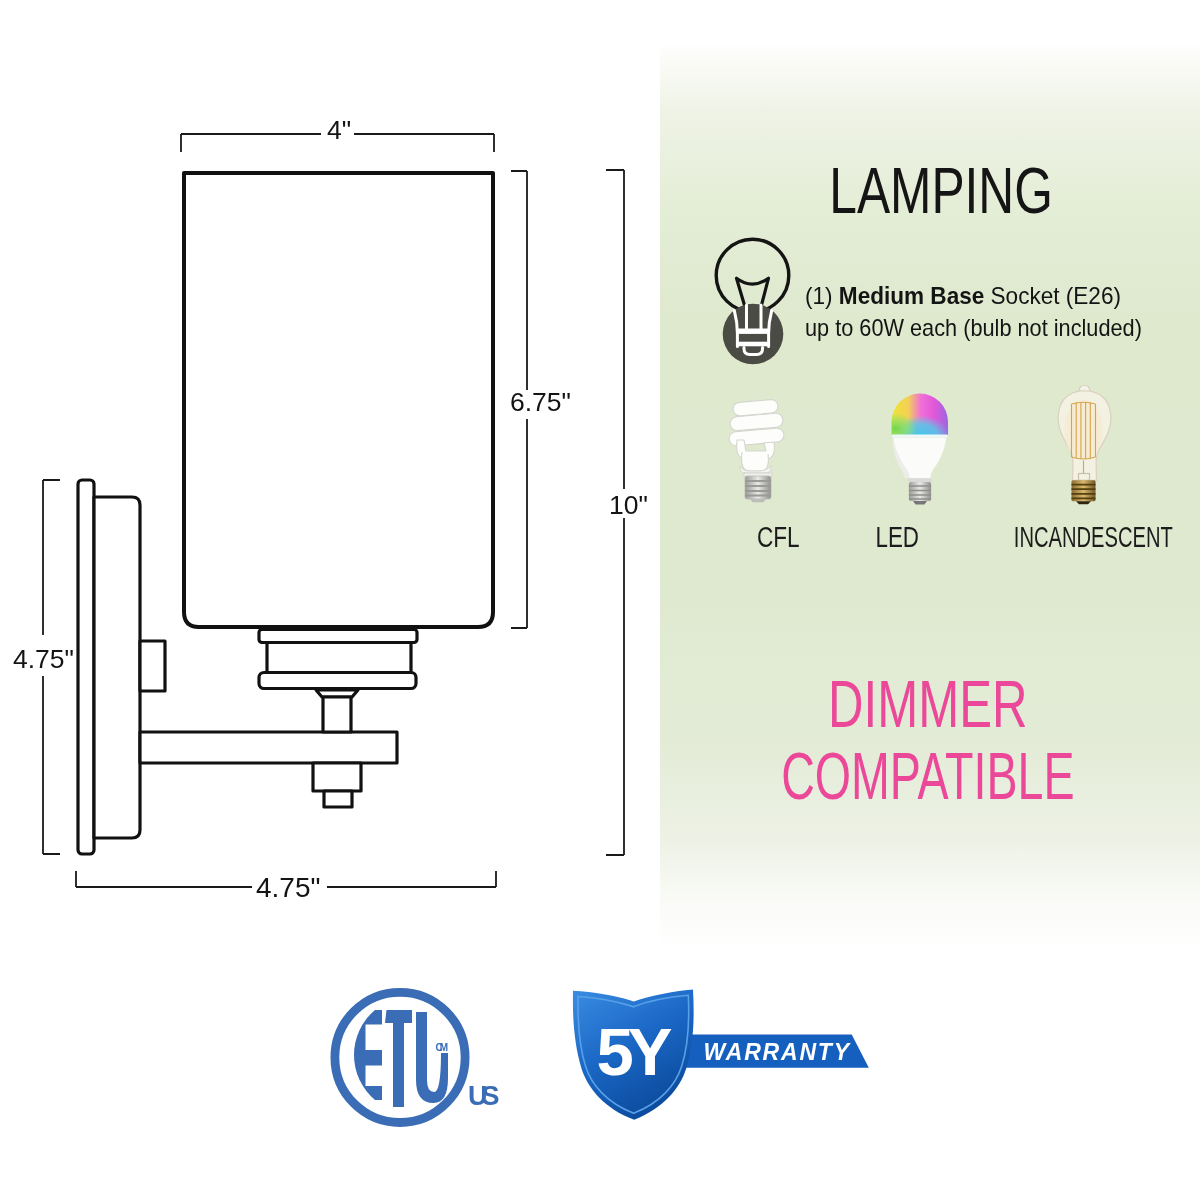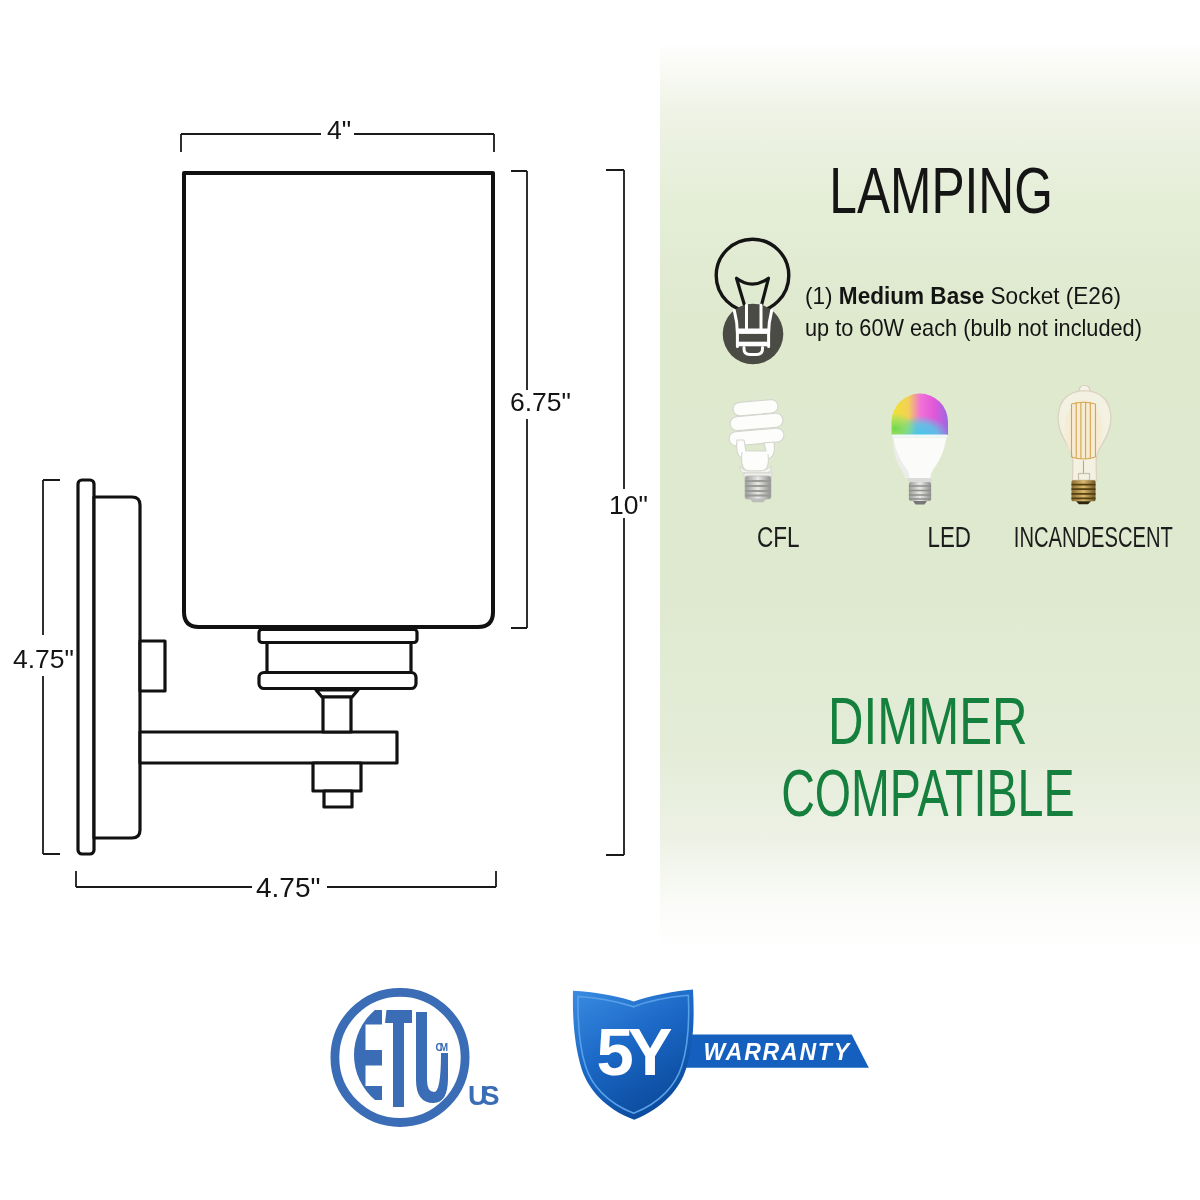--- a/index.html
+++ b/index.html
@@ -7,21 +7,21 @@
        font-family:"Liberation Sans",sans-serif;}
   .abs{position:absolute;}
   .panel{left:660px;top:46px;width:540px;height:906px;
     background:linear-gradient(180deg,#fefefd 0%,#eff3e6 7%,#e4edd6 18%,#dfe9ce 30%,#dfe9cf 60%,#e4ecd8 78%,#eef2e6 88%,#fbfcf9 95%,#ffffff 100%);}
   .lamping{left:661px;top:154px;width:560px;text-align:center;font-size:64px;color:#151515;}
   .lamping span{display:inline-block;transform:scaleX(0.776);transform-origin:center;}
   .sockettext{left:805px;top:280px;font-size:24px;color:#141414;line-height:31.5px;white-space:nowrap;}
   .sockettext .ln{display:inline-block;transform-origin:left;}
   .blabel{font-size:30px;color:#1c1c1c;text-align:right;}
   .blabel span{display:inline-block;transform-origin:center;}
-  .dimmer{left:658px;top:685px;width:539px;text-align:center;font-size:66px;line-height:72px;color:#15803d;}
+  .dimmer{left:658px;top:668px;width:539px;text-align:center;font-size:66px;line-height:72px;color:#ec4899;}
   .dimmer span{display:inline-block;transform-origin:center;}
 </style>
 </head>
 <body>
 <div class="abs panel"></div>
 
 <svg class="abs" style="left:0;top:0" width="700" height="950" viewBox="0 0 700 950">
   <g stroke="#1a1a1a" fill="none" stroke-width="1.8">
 
     <path d="M181,134 H321 M354,134 H494 M181,134 V152 M494,134 V152"></path>
@@ -162,21 +162,21 @@
       <path d="M383.5,80.5 V94"></path>
     </g>
     <rect x="378.5" y="93.5" width="11" height="7" fill="none" stroke="#c9bfae" stroke-width="1.2"></rect>
     <rect x="371.5" y="100.3" width="24" height="21" rx="1.5" fill="url(#brass)"></rect>
     <path d="M371.5,104.6 h24 M371.5,109.2 h24 M371.5,113.8 h24 M371.5,118.4 h24" stroke="#54400f" stroke-width="1.8"></path>
     <path d="M376,121.3 h15 l-3,3 h-9 Z" fill="#2f250d"></path>
   </g>
 </svg>
 
 <div class="abs blabel" style="left:707px;top:520px;width:100px"><span style="transform:scaleX(0.753)">CFL</span></div>
-<div class="abs blabel" style="left:878px;top:520px;width:100px"><span style="transform:scaleX(0.744)">LED</span></div>
+<div class="abs blabel" style="left:826px;top:520px;width:100px"><span style="transform:scaleX(0.744)">LED</span></div>
 <div class="abs blabel" style="left:952px;top:520px;width:260px"><span style="transform:scaleX(0.672)">INCANDESCENT</span></div>
 
 <div class="abs dimmer"><span style="transform:scaleX(0.7456)">DIMMER</span><br><span style="transform:scaleX(0.7056)">COMPATIBLE</span></div>
 
 <svg class="abs" style="left:325px;top:980px" width="190" height="150" viewBox="0 0 190 150">
   <circle cx="75" cy="77.4" r="65.1" fill="none" stroke="#3a6db5" stroke-width="8.8"></circle>
   <g fill="#3a6db5" stroke="none">
     <path d="M57,30 L50,30 A58.7,58.7 0 0 0 50,120 L57,120 Z"></path>
     <path d="M61.5,30 H87 V43 H60 Z"></path>
     <rect x="68" y="43" width="11" height="84"></rect>

